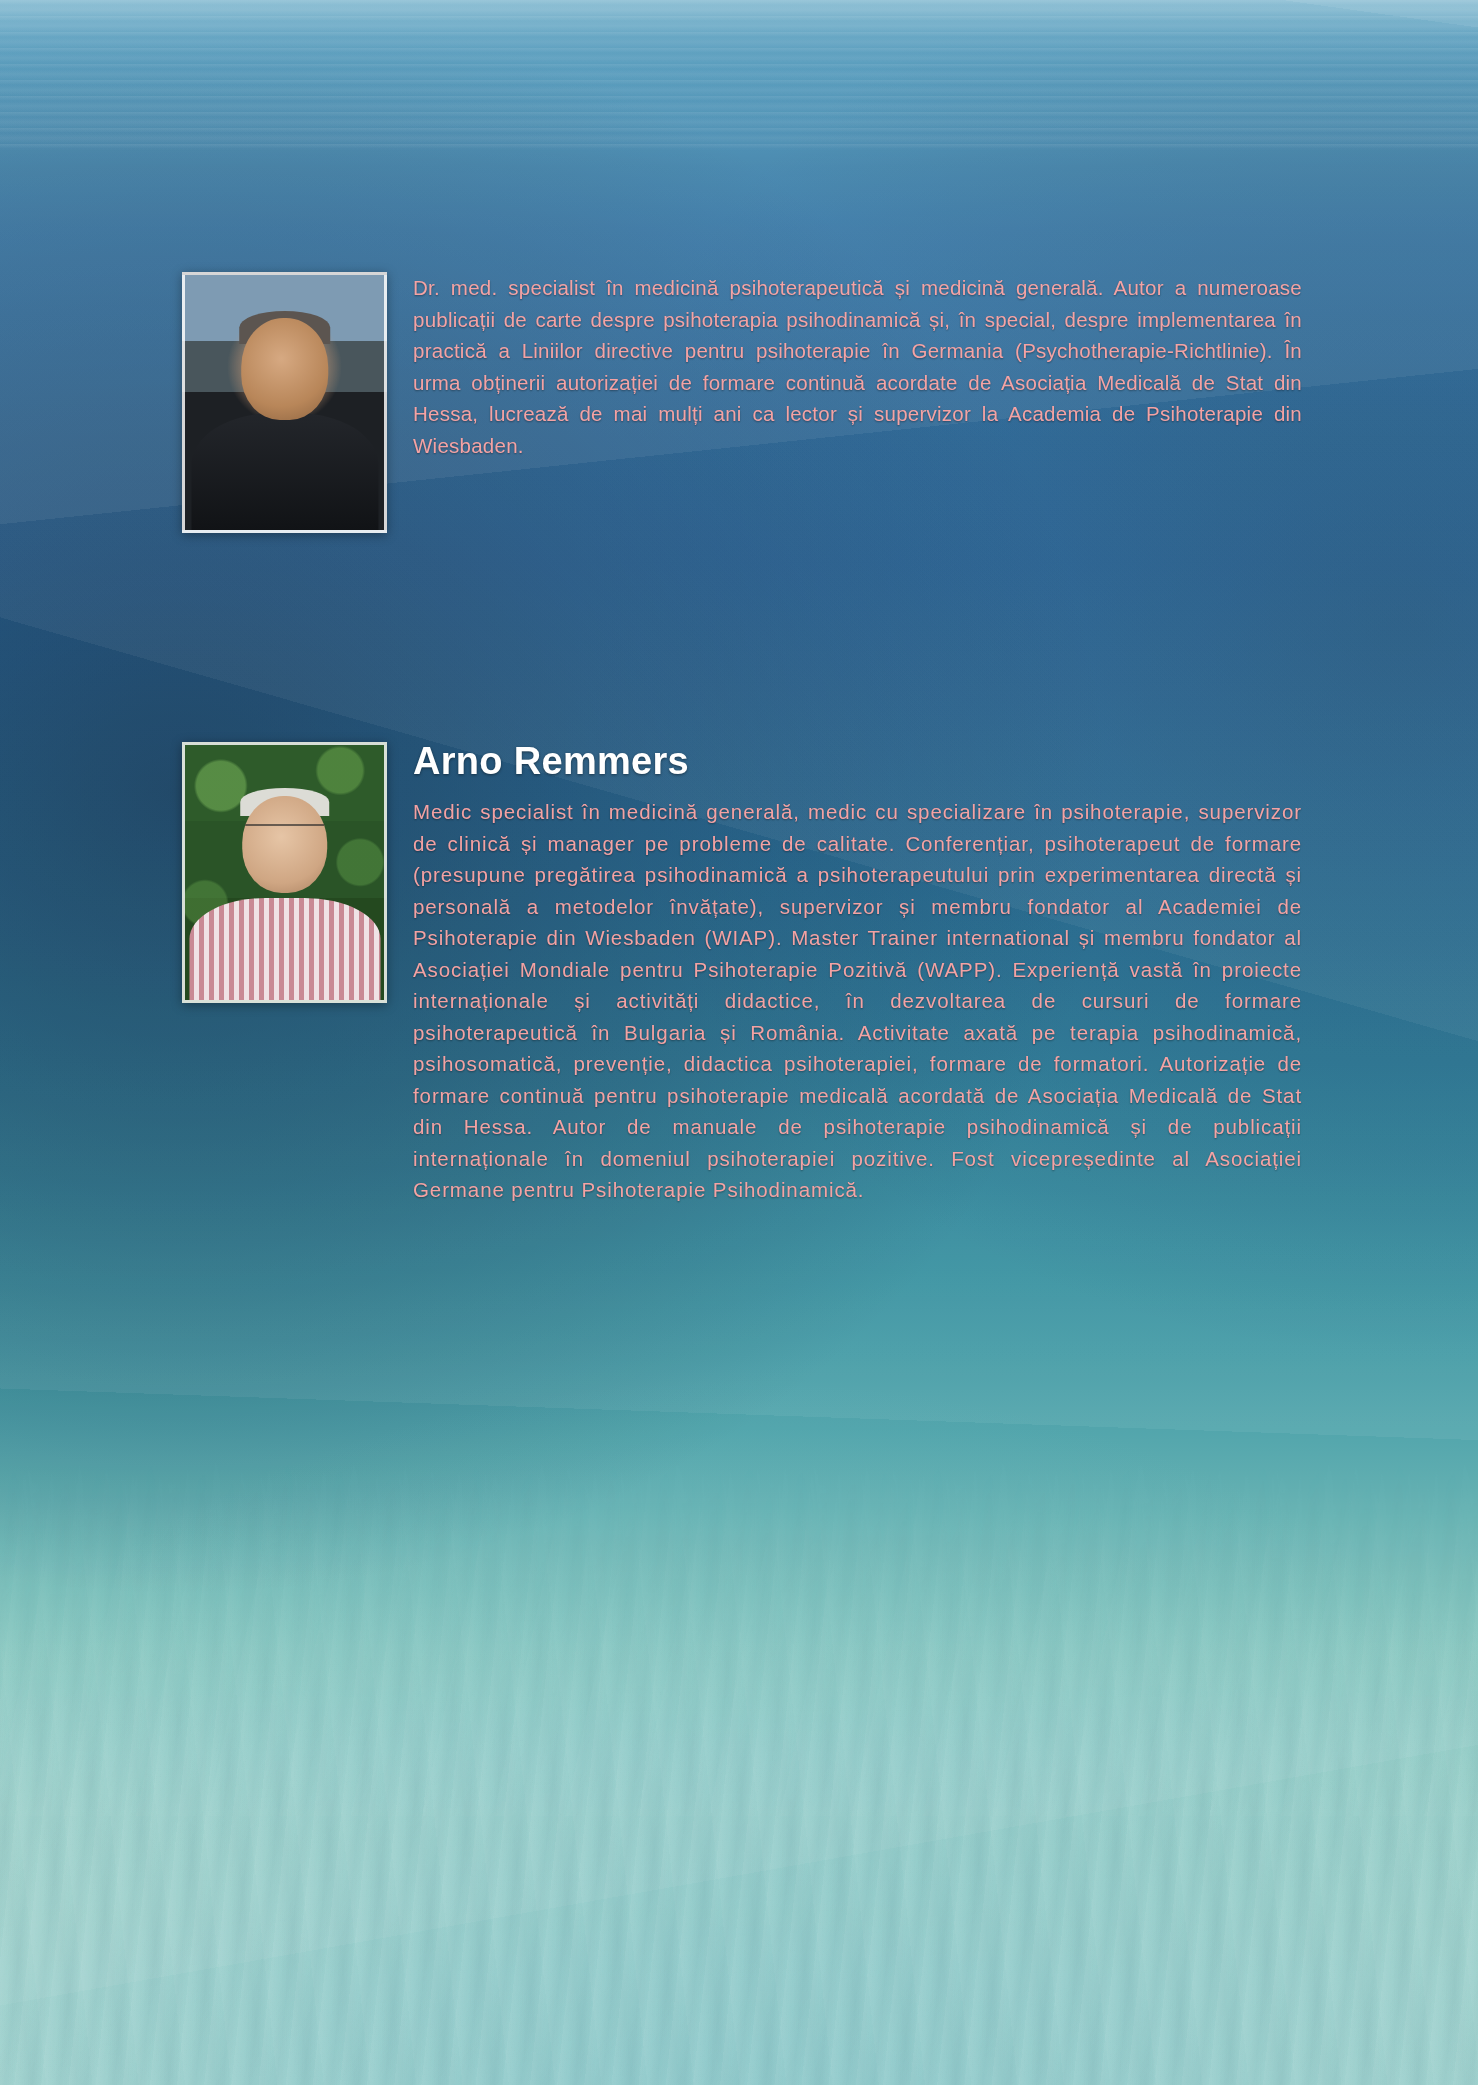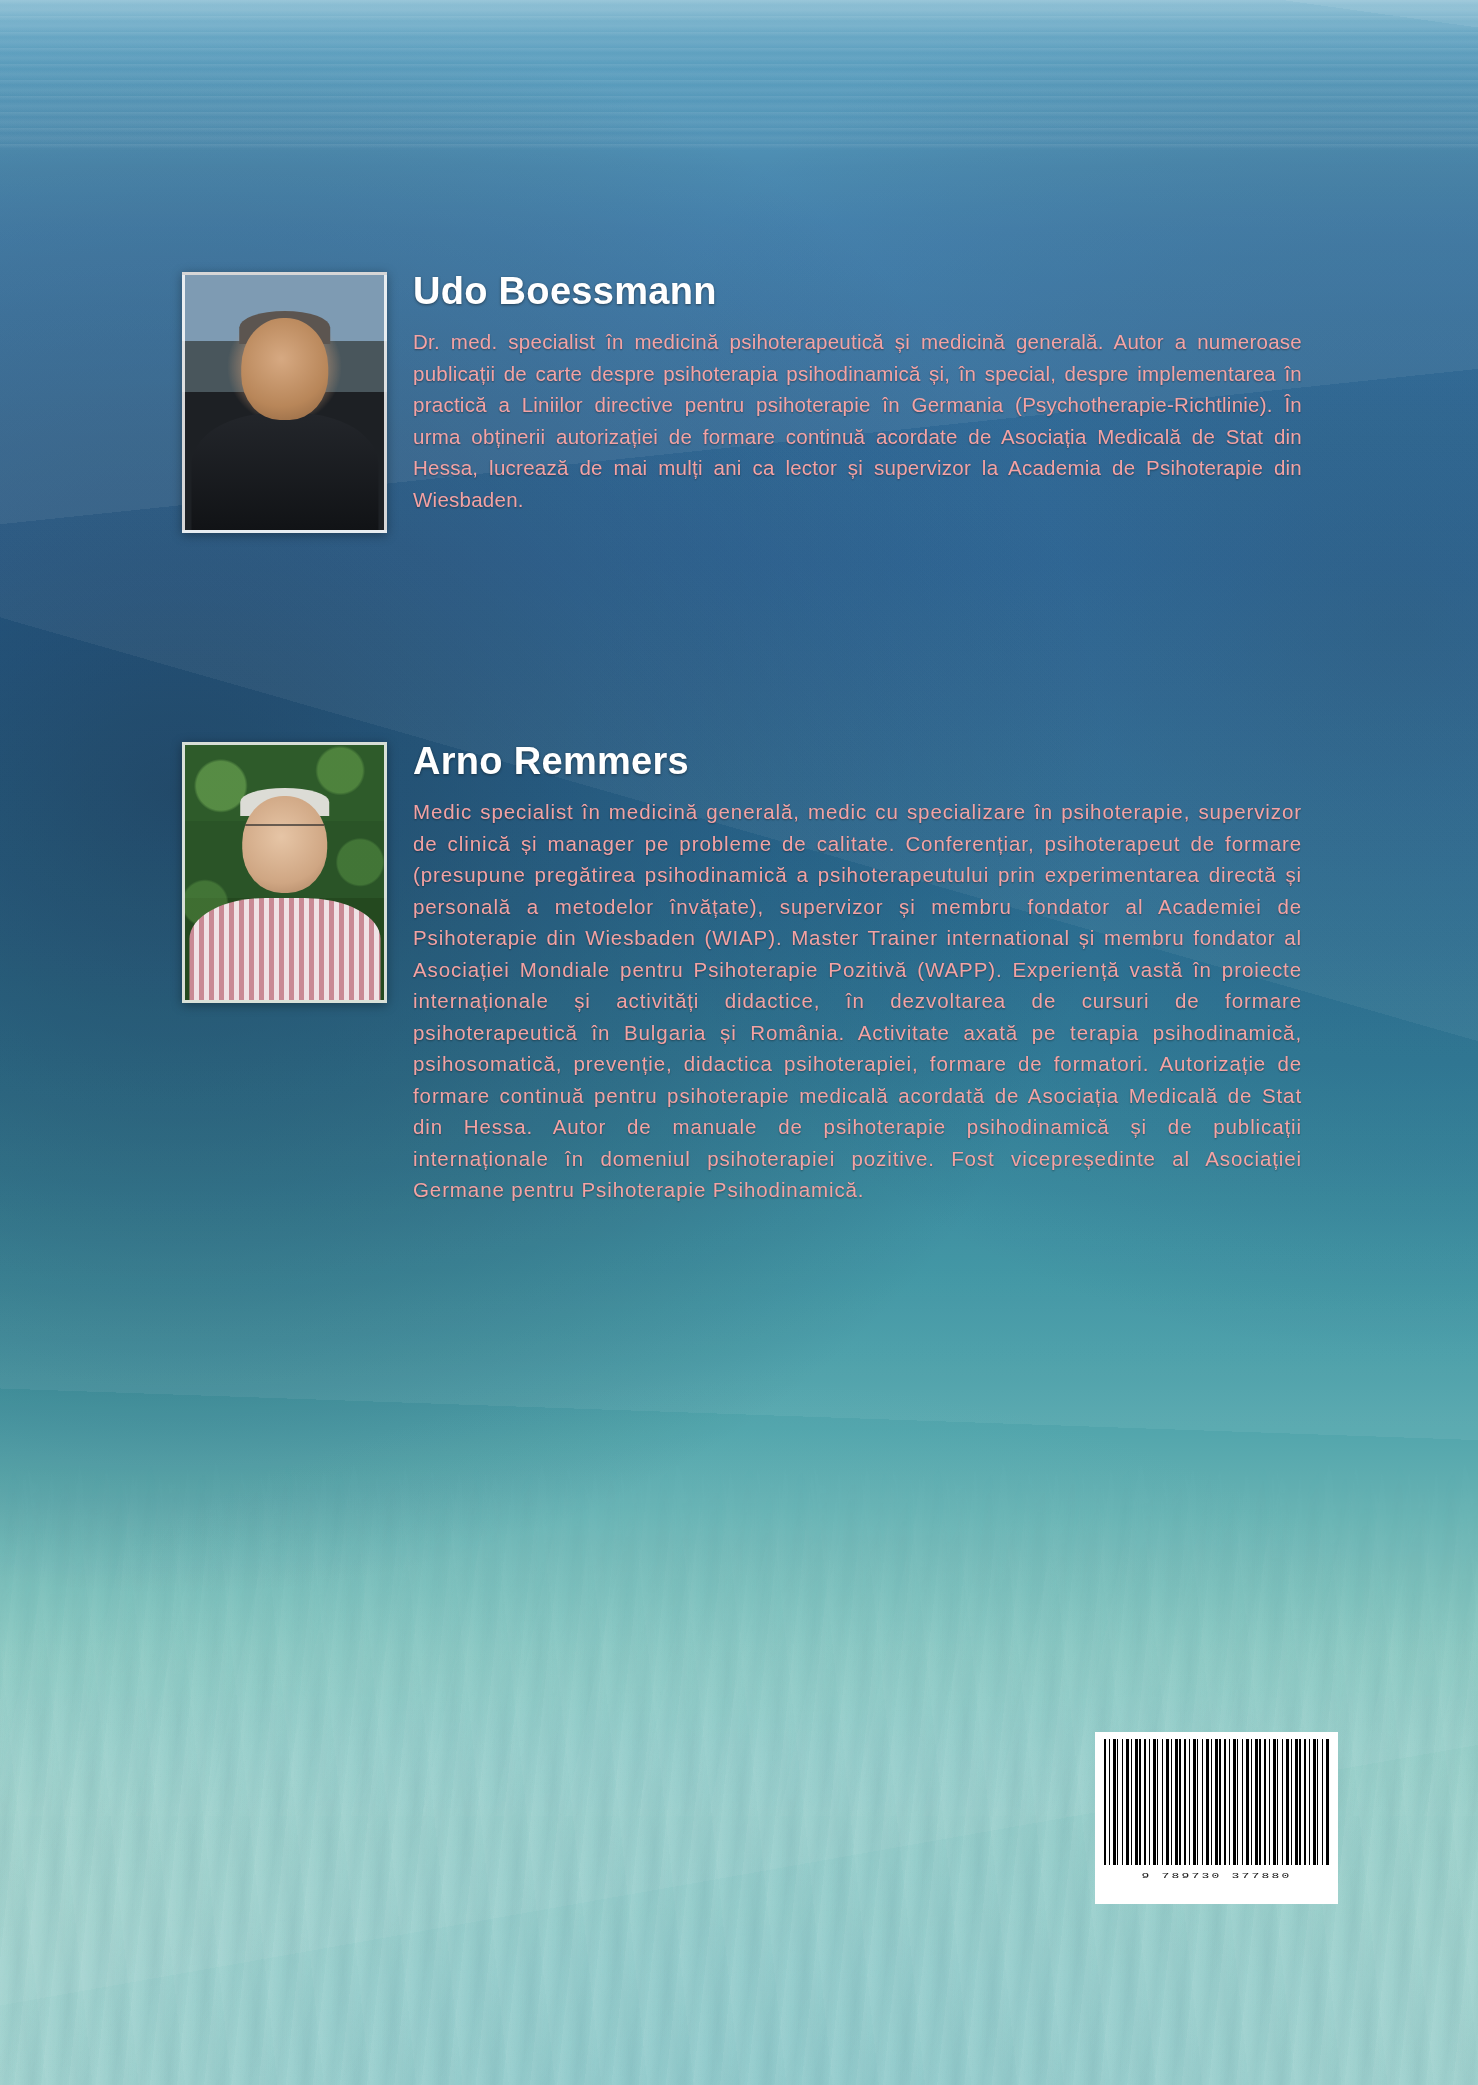--- a/index.html
+++ b/index.html
@@ -323,39 +323,34 @@
 
   <div class="content">
 
     <div class="author-block one">
       <div class="photo p1">
         <div class="body"></div>
         <div class="hair"></div>
         <div class="head"></div>
       </div>
       <div class="text-col">
-        <h2 class="author-name">Udo Boessmann</h2>
         <p class="author-bio">Dr. med. specialist în medicină psihoterapeutică și medicină generală. Autor a numeroase publicații de carte despre psihoterapia psihodinamică și, în special, despre implementarea în practică a Liniilor directive pentru psihoterapie în Germania (Psychotherapie-Richtlinie). În urma obținerii autorizației de formare continuă acordate de Asociația Medicală de Stat din Hessa, lucrează de mai mulți ani ca lector și supervizor la Academia de Psihoterapie din Wiesbaden.</p>
       </div>
     </div>
 
     <div class="author-block two">
       <div class="photo p2">
         <div class="leaves"></div>
         <div class="body"></div>
         <div class="hair"></div>
         <div class="head"></div>
         <div class="glasses"></div>
       </div>
       <div class="text-col">
         <h2 class="author-name">Arno Remmers</h2>
         <p class="author-bio loose">Medic specialist în medicină generală, medic cu specializare în psihoterapie, supervizor de clinică și manager pe probleme de calitate. Conferențiar, psihoterapeut de formare (presupune pregătirea psihodinamică a psihoterapeutului prin experimentarea directă și personală a metodelor învățate), supervizor și membru fondator al Academiei de Psihoterapie din Wiesbaden (WIAP). Master Trainer international și membru fondator al Asociației Mondiale pentru Psihoterapie Pozitivă (WAPP). Experiență vastă în proiecte internaționale și activități didactice, în dezvoltarea de cursuri de formare psihoterapeutică în Bulgaria și România. Activitate axată pe terapia psihodinamică, psihosomatică, prevenție, didactica psihoterapiei, formare de formatori. Autorizație de formare continuă pentru psihoterapie medicală acordată de Asociația Medicală de Stat din Hessa. Autor de manuale de psihoterapie psihodinamică și de publicații internaționale în domeniul psihoterapiei pozitive. Fost vicepreședinte al Asociației Germane pentru Psihoterapie Psihodinamică.</p>
       </div>
     </div>
 
 
-    <div class="barcode">
-      <div class="bars"></div>
-      <div class="digits">9 789730 377880</div>
-    </div>
 
   </div>
 </div>
 
 </body></html>

